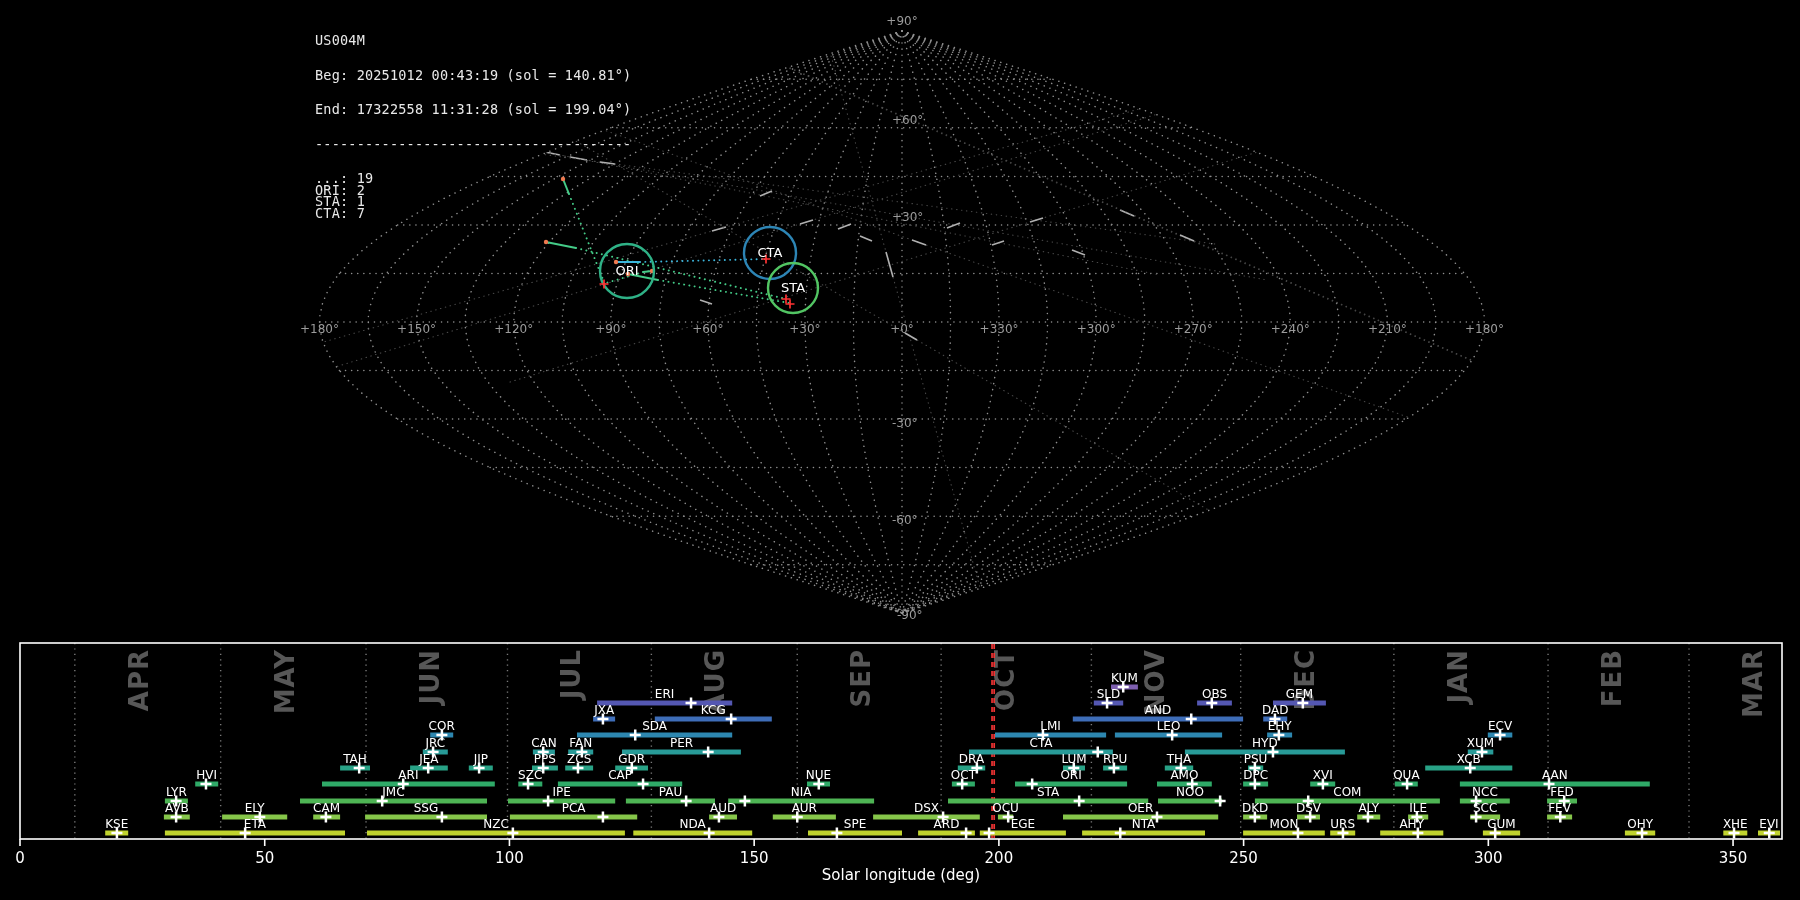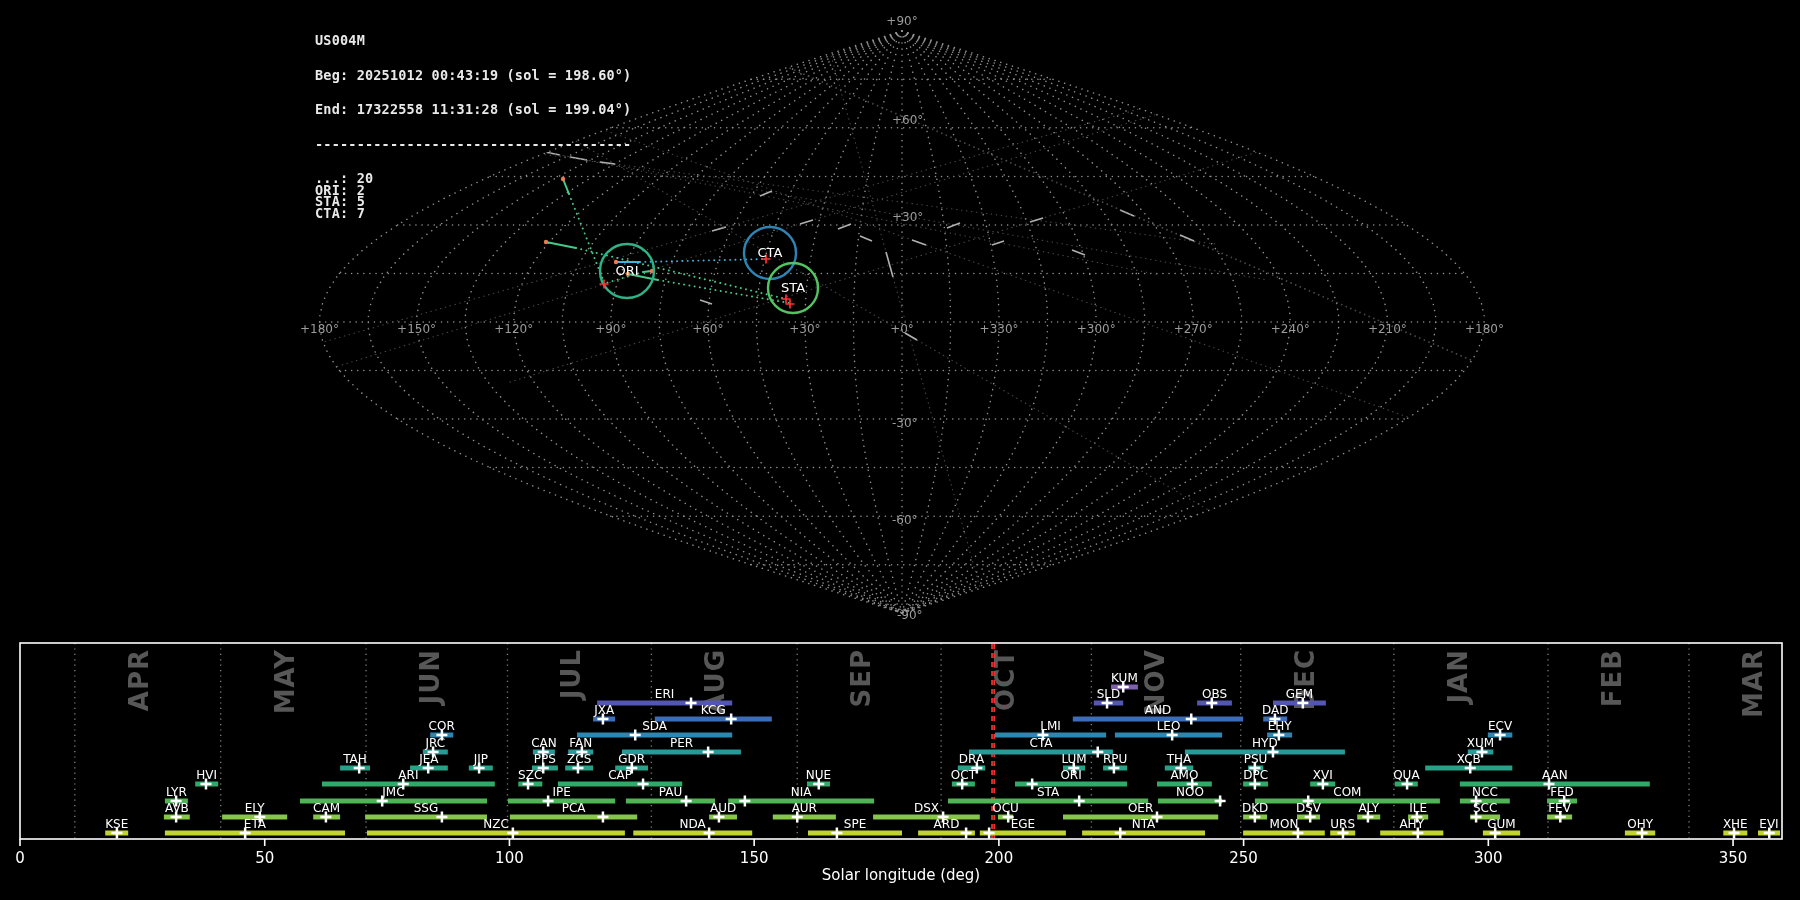--- a/index.html
+++ b/index.html
@@ -2,21 +2,21 @@
 <html><head>
 <meta charset="utf-8">
 <style>
   html,body{margin:0;padding:0;background:#000;}
   .stage{position:relative;width:1800px;height:900px;background:#000;overflow:hidden;
          font-family:"DejaVu Sans",sans-serif;}
   #plot{position:absolute;left:0;top:0;}
   .info{position:absolute;left:315px;top:12px;color:#e9e9e9;
         font-family:"DejaVu Sans Mono",monospace;font-size:13.5px;line-height:11.5px;
         white-space:pre;letter-spacing:.2px;}
-  .info div{height:11.5px;font-weight:bold;}
+  .info div{height:11.5px;}
   svg text{font-family:"DejaVu Sans",sans-serif;}
 </style>
 </head>
 <body>
 
 <div class="stage">
   <svg id="plot" width="1800" height="900">
       <defs>
         <clipPath id="skyclip">
           <path d="M902.0,30.8 L902.0,30.8 L851.2,46.9 L800.9,63.1 L751.2,79.3 L702.8,95.5 L655.8,111.7 L610.8,127.8 L567.9,144.0 L527.6,160.2 L490.1,176.4 L455.8,192.6 L424.9,208.7 L397.6,224.9 L374.1,241.1 L354.6,257.3 L339.4,273.5 L328.4,289.6 L321.7,305.8 L319.5,322.0 L321.7,338.2 L328.4,354.4 L339.4,370.5 L354.6,386.7 L374.1,402.9 L397.6,419.1 L424.9,435.3 L455.8,451.4 L490.1,467.6 L527.6,483.8 L567.9,500.0 L610.8,516.2 L655.8,532.3 L702.8,548.5 L751.2,564.7 L800.9,580.9 L851.2,597.1 L902.0,613.2 L902.0,613.2 L952.8,597.1 L1003.1,580.9 L1052.8,564.7 L1101.2,548.5 L1148.2,532.3 L1193.2,516.2 L1236.1,500.0 L1276.4,483.8 L1313.9,467.6 L1348.2,451.4 L1379.1,435.3 L1406.4,419.1 L1429.9,402.9 L1449.4,386.7 L1464.6,370.5 L1475.6,354.4 L1482.3,338.2 L1484.5,322.0 L1482.3,305.8 L1475.6,289.6 L1464.6,273.5 L1449.4,257.3 L1429.9,241.1 L1406.4,224.9 L1379.1,208.7 L1348.2,192.6 L1313.9,176.4 L1276.4,160.2 L1236.1,144.0 L1193.2,127.8 L1148.2,111.7 L1101.2,95.5 L1052.8,79.3 L1003.1,63.1 L952.8,46.9 L902.0,30.8 Z"></path>
@@ -444,18 +444,18 @@
         <text x="1243.6111111111113" y="863" fill="#ffffff" font-size="15" text-anchor="middle">250</text>
         <line x1="1488.3333333333335" y1="839" x2="1488.3333333333335" y2="846" stroke="#ffffff" stroke-width="1.6"></line>
         <text x="1488.3333333333335" y="863" fill="#ffffff" font-size="15" text-anchor="middle">300</text>
         <line x1="1733.0555555555557" y1="839" x2="1733.0555555555557" y2="846" stroke="#ffffff" stroke-width="1.6"></line>
         <text x="1733.0555555555557" y="863" fill="#ffffff" font-size="15" text-anchor="middle">350</text>
         <text x="901" y="880" fill="#ffffff" font-size="15" text-anchor="middle">Solar longitude (deg)</text>
       </g>
     </svg>
   <div class="info">
     <div>US004M</div>
-    <div>Beg: 20251012 00:43:19 (sol = 198.60°)</div>
+    <div>Beg: 20251012 00:43:19 (sol = 140.81°)</div>
     <div>End: 17322558 11:31:28 (sol = 199.04°)</div>
     <div>--------------------------------------</div>
-    <div id="counts"><div>...: 20</div><div>ORI: 2</div><div>STA: 5</div><div>CTA: 7</div></div>
+    <div id="counts"><div>...: 19</div><div>ORI: 2</div><div>STA: 1</div><div>CTA: 7</div></div>
   </div>
 </div>
 
 </body></html>

